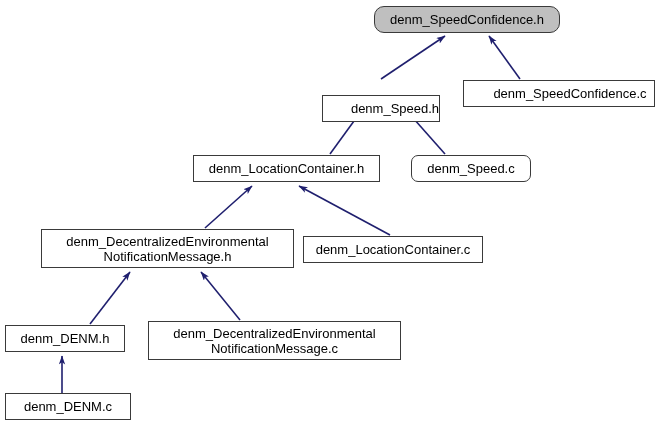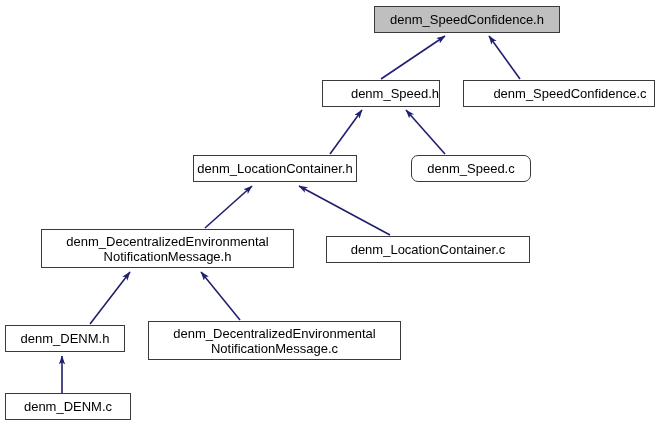--- a/index.html
+++ b/index.html
@@ -67,27 +67,27 @@
         <line x1="445" y1="154" x2="406" y2="110" stroke="#1f1f6e" stroke-width="1.6" marker-end="url(#arrowhead)"></line>
         <line x1="205" y1="228" x2="252" y2="186" stroke="#1f1f6e" stroke-width="1.6" marker-end="url(#arrowhead)"></line>
         <line x1="390" y1="235" x2="299" y2="186" stroke="#1f1f6e" stroke-width="1.6" marker-end="url(#arrowhead)"></line>
         <line x1="90" y1="324" x2="130" y2="272" stroke="#1f1f6e" stroke-width="1.6" marker-end="url(#arrowhead)"></line>
         <line x1="240" y1="320" x2="201" y2="272" stroke="#1f1f6e" stroke-width="1.6" marker-end="url(#arrowhead)"></line>
         <line x1="62" y1="406" x2="62" y2="356" stroke="#1f1f6e" stroke-width="1.6" marker-end="url(#arrowhead)"></line>
       </g>
   </svg>
 
   <div id="node-layer">
-      <div class="graph-node highlight" style="left: 374px; top: 6px; width: 186px; height: 27px;"><span class="node-label">denm_SpeedConfidence.h</span></div>
-      <div class="graph-node" style="left: 322px; top: 80px; width: 118px; height: 27px; padding-left: 28px;"><span class="node-label">denm_Speed.h</span></div>
+      <div class="graph-node highlight" style="left: 374px; top: 6px; width: 186px; height: 27px; border-radius: 10px;"><span class="node-label">denm_SpeedConfidence.h</span></div>
+      <div class="graph-node" style="left: 322px; top: 95px; width: 118px; height: 27px; padding-left: 28px;"><span class="node-label">denm_Speed.h</span></div>
       <div class="graph-node" style="left: 463px; top: 80px; width: 192px; height: 27px; padding-left: 22px;"><span class="node-label">denm_SpeedConfidence.c</span></div>
-      <div class="graph-node" style="left: 193px; top: 155px; width: 164px; height: 27px;"><span class="node-label">denm_LocationContainer.h</span></div>
+      <div class="graph-node" style="left: 193px; top: 155px; width: 187px; height: 27px;"><span class="node-label">denm_LocationContainer.h</span></div>
       <div class="graph-node" style="left: 411px; top: 155px; width: 120px; height: 27px; border-radius: 7px;"><span class="node-label">denm_Speed.c</span></div>
       <div class="graph-node" style="left: 41px; top: 229px; width: 253px; height: 39px;"><span class="node-label">denm_DecentralizedEnvironmental
 NotificationMessage.h</span></div>
-      <div class="graph-node" style="left: 326px; top: 236px; width: 204px; height: 27px; text-align: center;"><span class="node-label">denm_LocationContainer.c</span></div>
+      <div class="graph-node" style="left: 303px; top: 236px; width: 180px; height: 27px; text-align: center;"><span class="node-label">denm_LocationContainer.c</span></div>
       <div class="graph-node" style="left: 5px; top: 325px; width: 120px; height: 27px; justify-content: center;"><span class="node-label">denm_DENM.h</span></div>
       <div class="graph-node" style="left: 148px; top: 321px; width: 253px; height: 39px;"><span class="node-label">denm_DecentralizedEnvironmental
 NotificationMessage.c</span></div>
       <div class="graph-node" style="left: 5px; top: 393px; width: 126px; height: 27px;"><span class="node-label">denm_DENM.c</span></div>
     </div>
 
 </div>
 
 </body></html>

